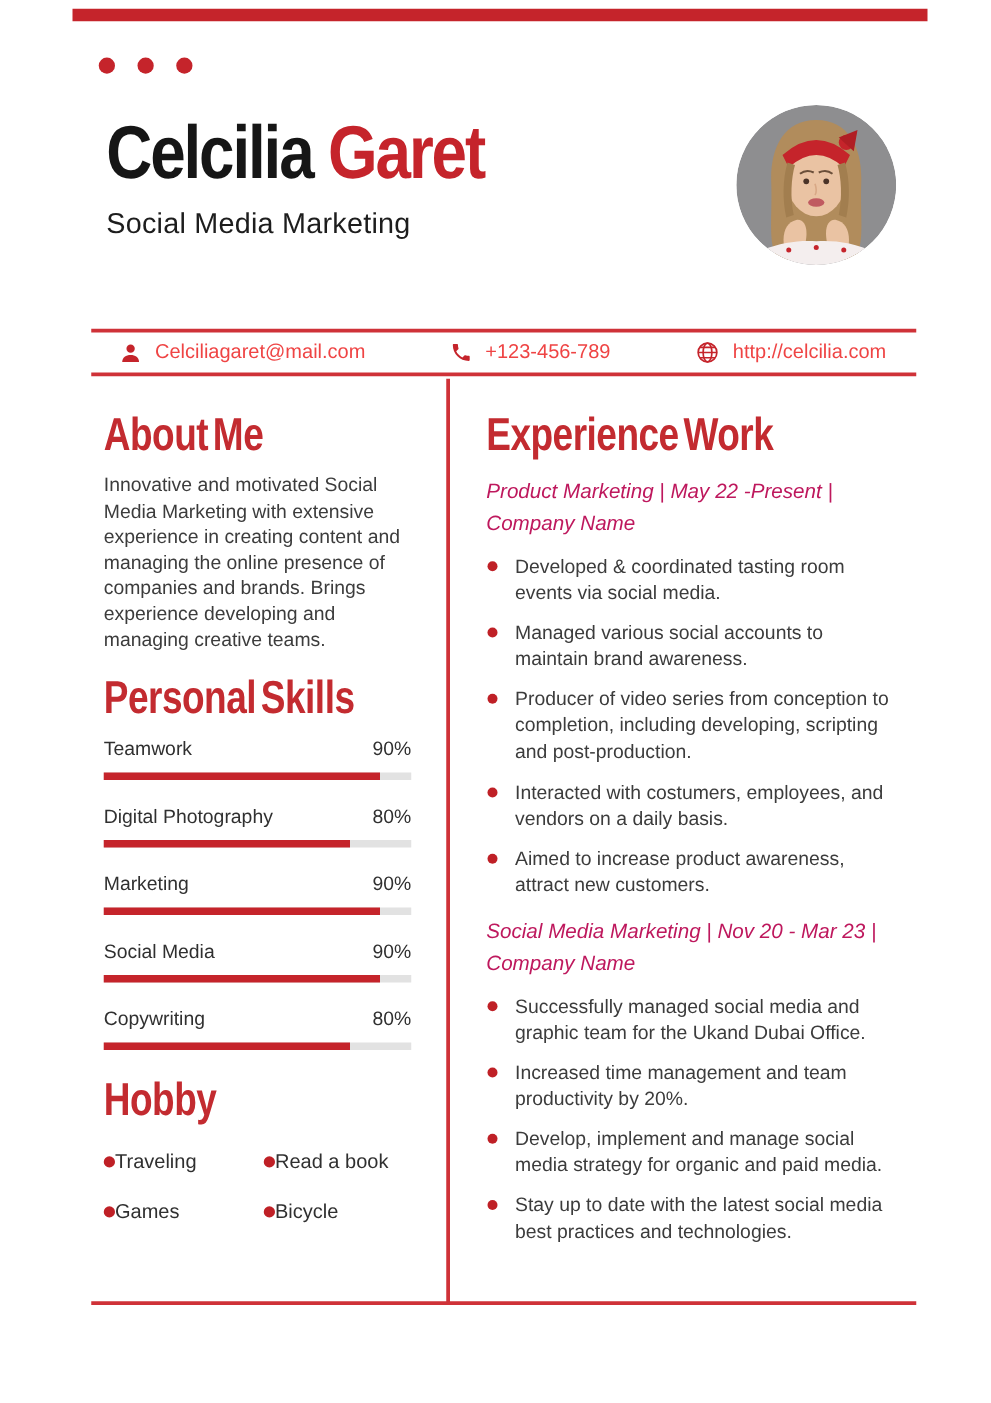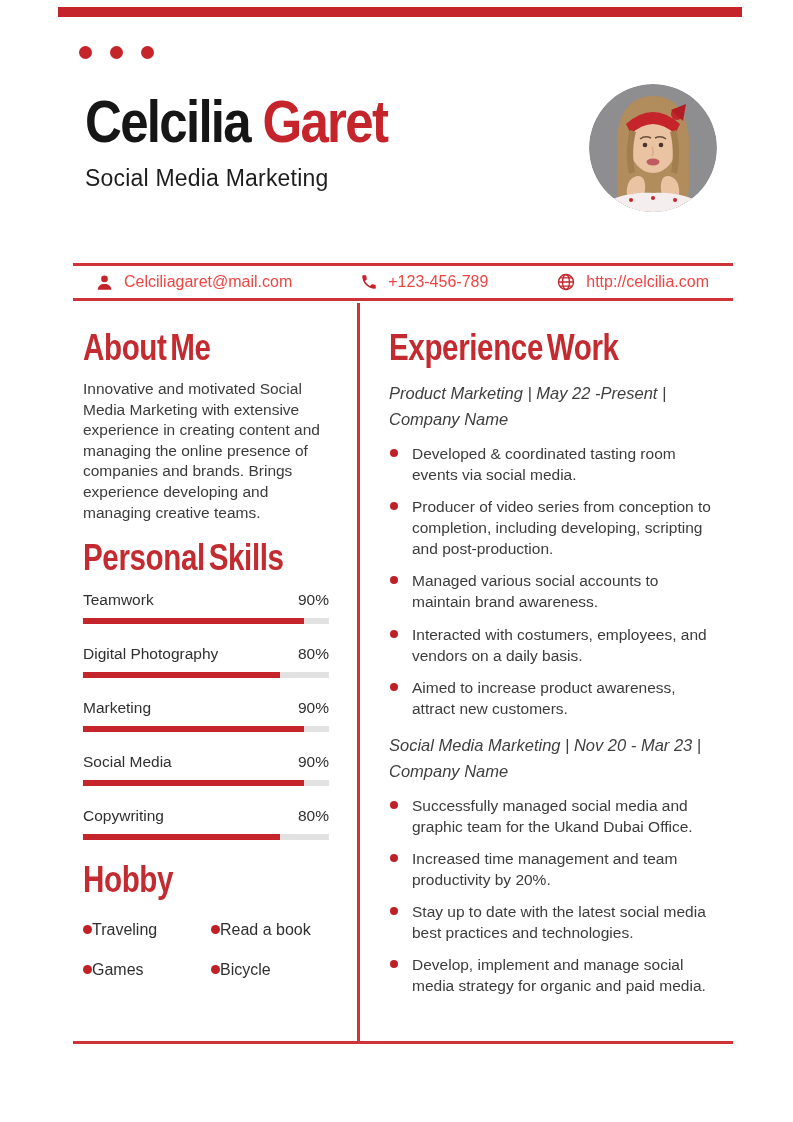--- a/index.html
+++ b/index.html
@@ -58,21 +58,21 @@
 
   
   .hobby-title { margin-top:22px; }
   .hobby-grid { margin-top:22px; display:grid; grid-template-columns:128px auto; row-gap:22px; }
   .hobby-item { display:flex; align-items:center; gap:0; font-size:16px; color:#303030; }
   .hobby-item .bullet { width:9px; height:9px; border-radius:50%; background:#bf2026; flex:0 0 auto; }
 
   
   .job-heading {
     margin-top:13px; font-size:16.5px; line-height:26px; font-style:italic; font-weight:500;
-    color:#404040;
+    color:#be185d;
   }
   .job + .job { margin-top:2px; }
   ul.bullets { list-style:none; margin:11px 0 0 0; padding:0; }
   ul.bullets li {
     position:relative; padding-left:23px; margin-bottom:11px;
     font-size:15.5px; line-height:1.36; color:#3c3c3c;
   }
   ul.bullets li::before {
     content:""; position:absolute; left:1px; top:6px; width:8px; height:8px;
     border-radius:50%; background:#bf2026;
@@ -242,40 +242,40 @@
     </aside>
 
     <main class="right-col">
       <h2 class="section-title">Experience Work</h2>
       <div>
   <div class="job">
     <div class="job-heading">Product Marketing | May 22 -Present | Company Name</div>
     <ul class="bullets">
   <li>Developed &amp; coordinated tasting room events via social media.</li>
 
+  <li>Managed various social accounts to maintain brand awareness.</li>
+
   <li>Producer of video series from conception to completion, including developing, scripting and post-production.</li>
-
-  <li>Managed various social accounts to maintain brand awareness.</li>
 
   <li>Interacted with costumers, employees, and vendors on a daily basis.</li>
 
   <li>Aimed to increase product awareness, attract new customers.</li>
 </ul>
   </div>
 
   <div class="job">
     <div class="job-heading">Social Media Marketing | Nov 20 - Mar 23 | Company Name</div>
     <ul class="bullets">
   <li>Successfully managed social media and graphic team for the Ukand Dubai Office.</li>
 
   <li>Increased time management and team productivity by 20%.</li>
 
+  <li>Develop, implement and manage social media strategy for organic and paid media.</li>
+
   <li>Stay up to date with the latest social media best practices and technologies.</li>
-
-  <li>Develop, implement and manage social media strategy for organic and paid media.</li>
 </ul>
   </div>
 </div>
     </main>
   </div>
 
   <div class="bottom-line"></div>
 </div>
 
 </body></html>

